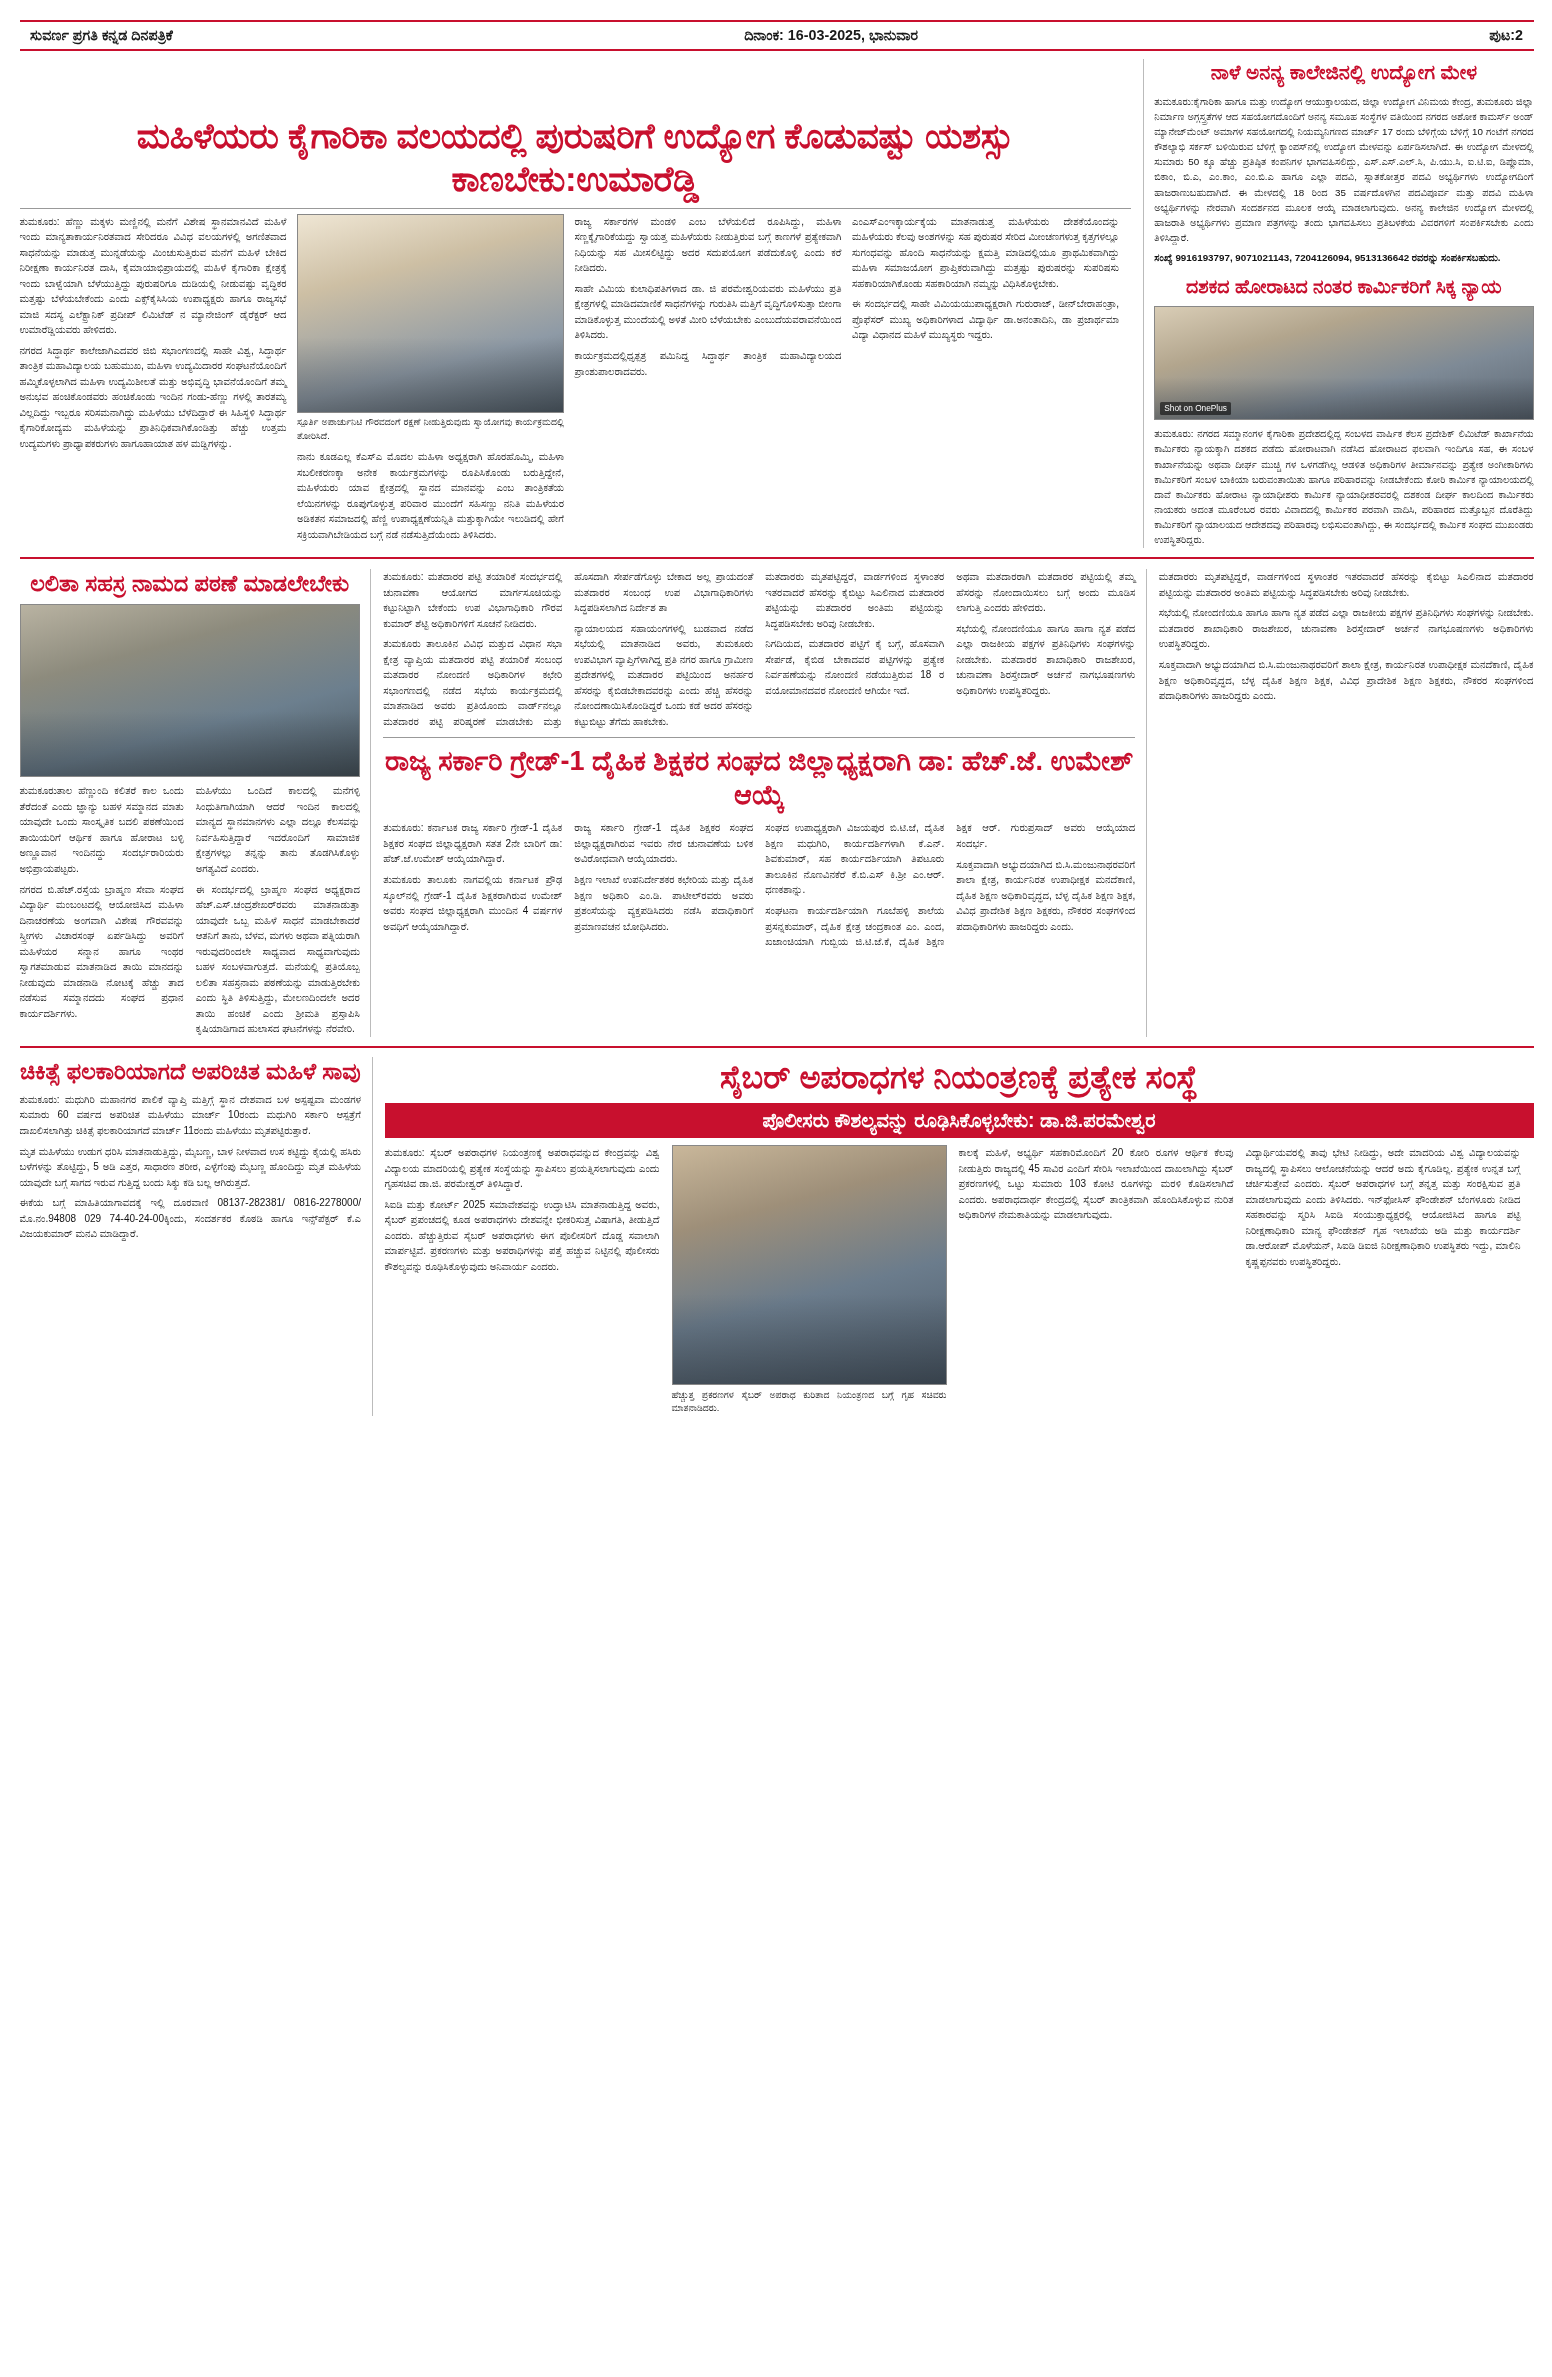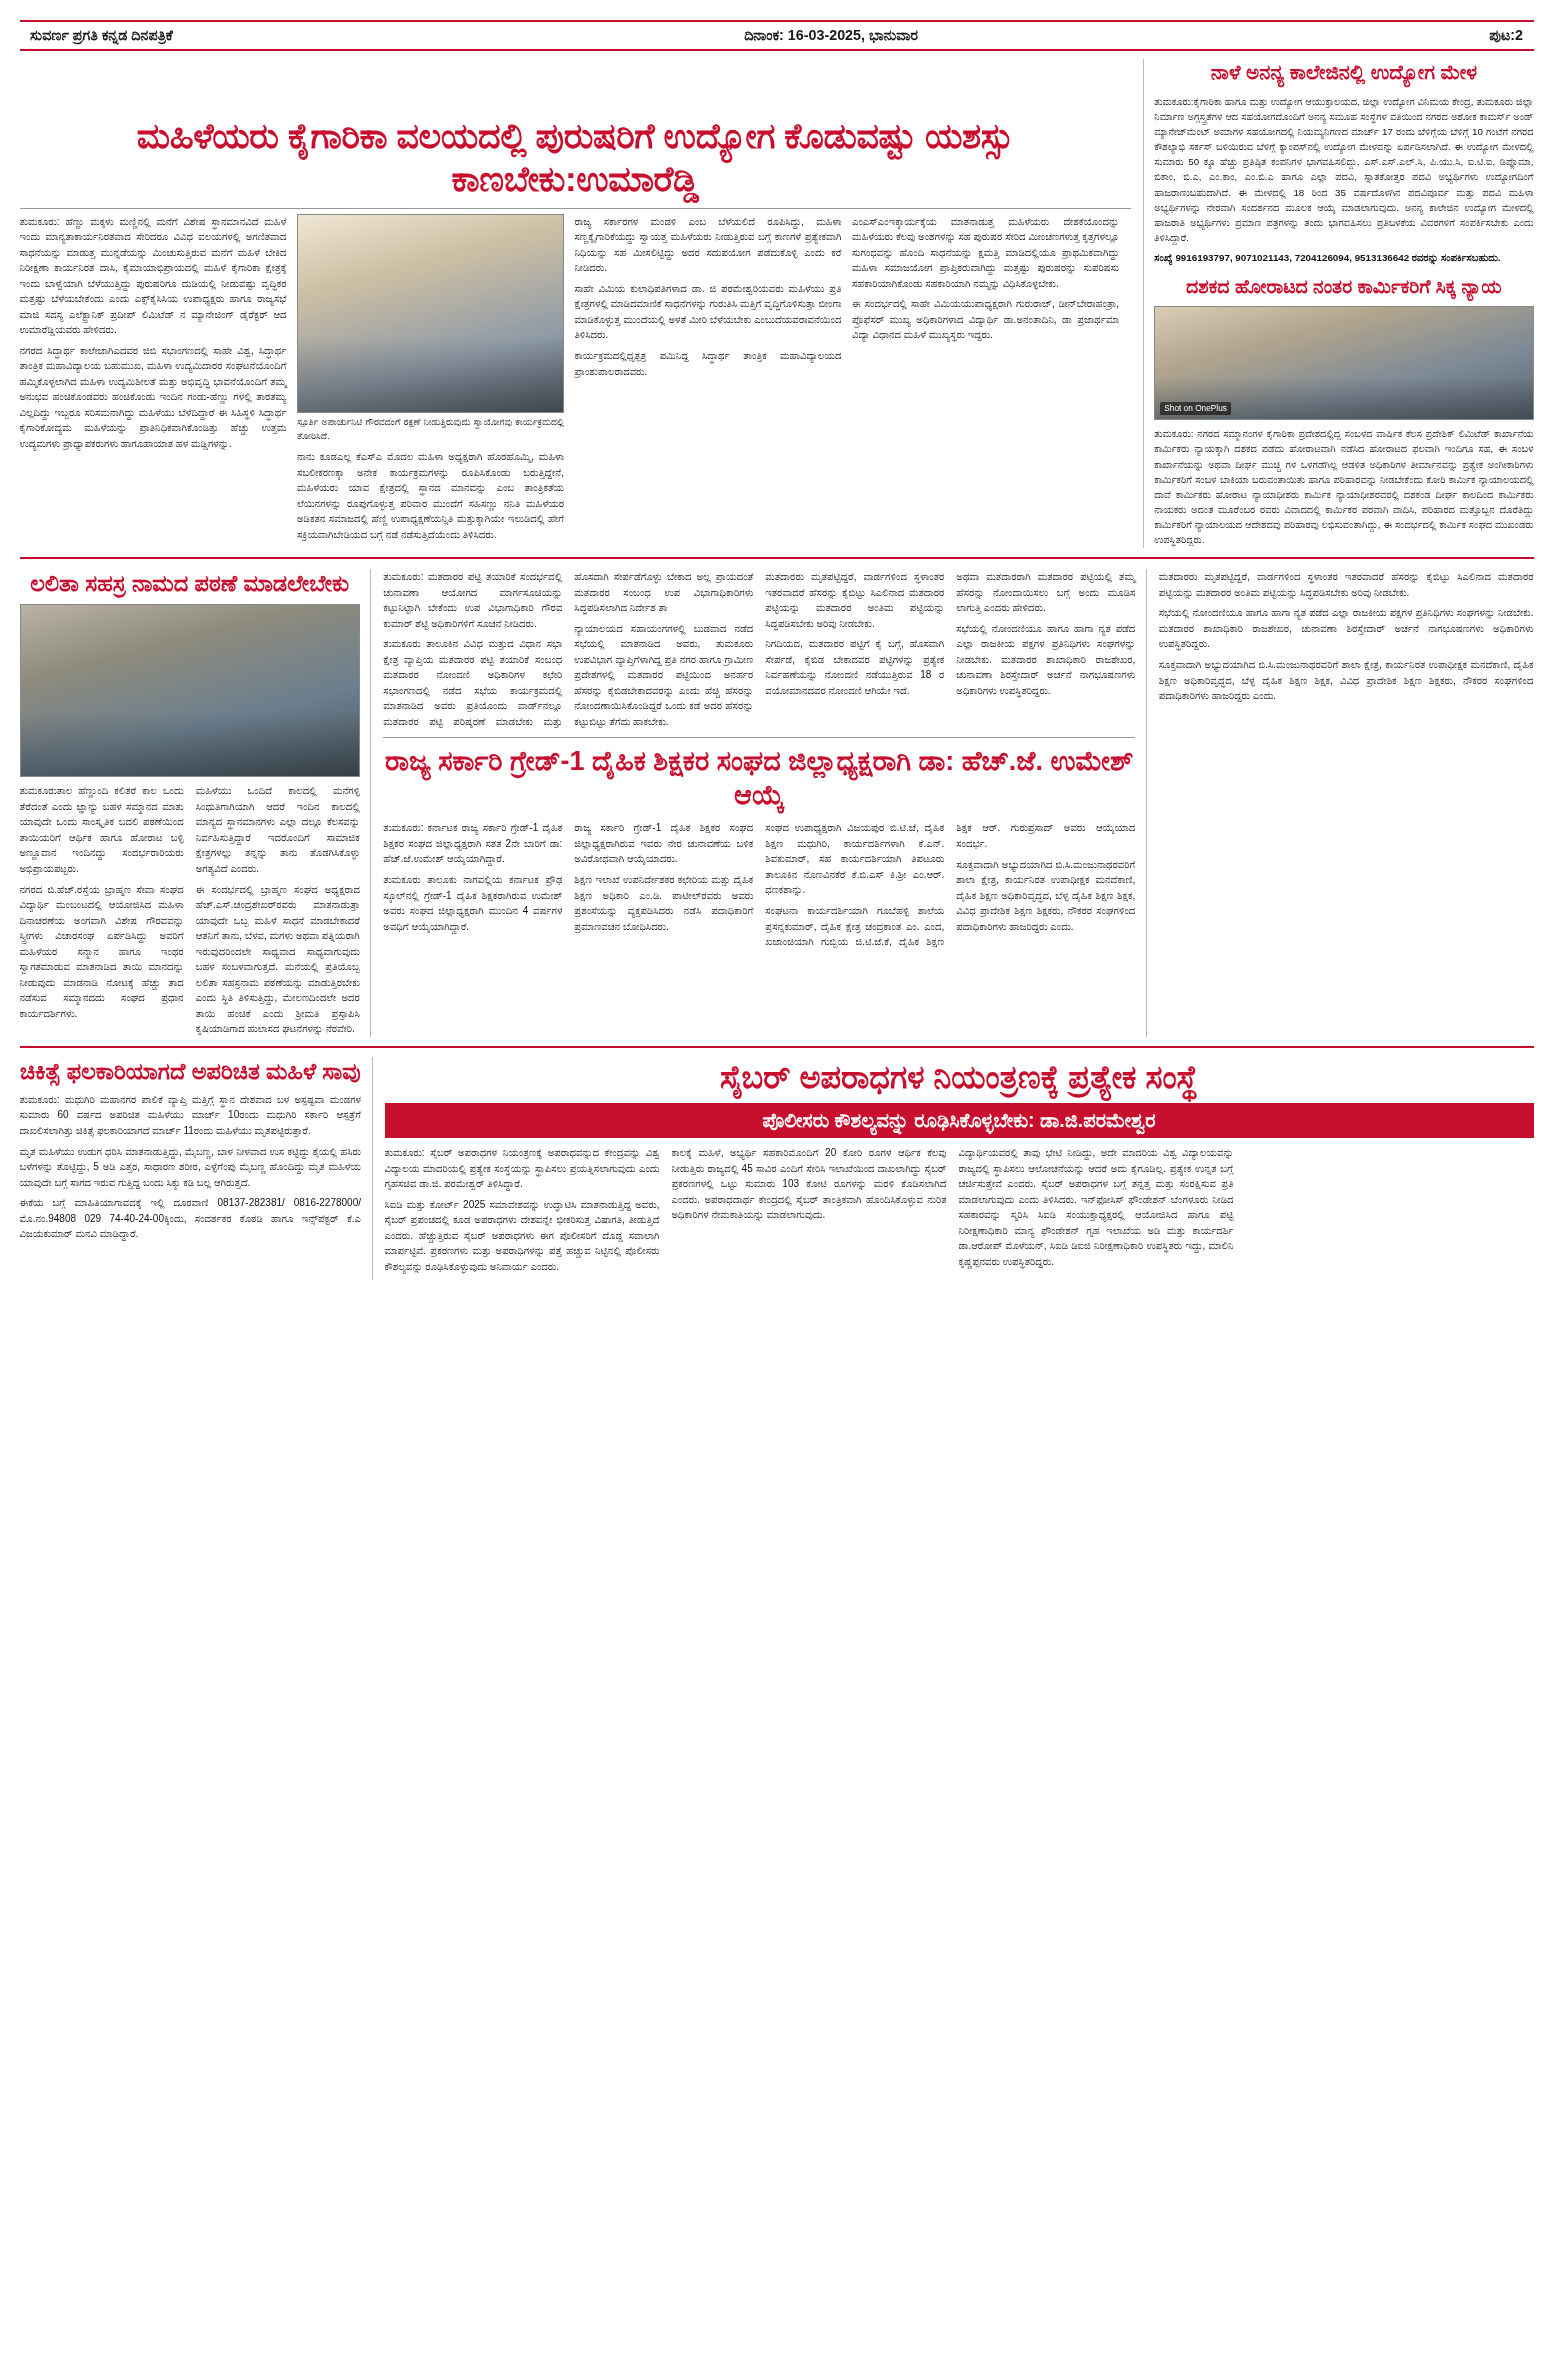--- a/index.html
+++ b/index.html
@@ -281,20 +281,24 @@
       <div class="redbar">ಪೊಲೀಸರು ಕೌಶಲ್ಯವನ್ನು ರೂಢಿಸಿಕೊಳ್ಳಬೇಕು: ಡಾ.ಜಿ.ಪರಮೇಶ್ವರ</div>
 
       <div style="display:flex; gap:12px;">
         <div style="width:275px;">
           <div class="col-text">
             <p>ತುಮಕೂರು: ಸೈಬರ್ ಅಪರಾಧಗಳ ನಿಯಂತ್ರಣಕ್ಕೆ ಅಪರಾಧವನ್ನುದ ಕೇಂದ್ರವನ್ನು ವಿಶ್ವ ವಿದ್ಯಾಲಯ ಮಾದರಿಯಲ್ಲಿ ಪ್ರತ್ಯೇಕ ಸಂಸ್ಥೆಯನ್ನು ಸ್ಥಾಪಿಸಲು ಪ್ರಯತ್ನಿಸಲಾಗುವುದು ಎಂದು ಗೃಹಸಚಿವ ಡಾ.ಜಿ. ಪರಮೇಶ್ವರ್ ತಿಳಿಸಿದ್ದಾರೆ.</p>
             <p>ಸಿಐಡಿ ಮತ್ತು ಕೋರ್ಟ್ 2025 ಸಮಾವೇಶವನ್ನು ಉದ್ಘಾಟಿಸಿ ಮಾತನಾಡುತ್ತಿದ್ದ ಅವರು, ಸೈಬರ್ ಪ್ರಪಂಚದಲ್ಲಿ ಕೂಡ ಅಪರಾಧಗಳು ದೇಶವನ್ನೇ ಭೀಕರಿಸುತ್ತ ವಿಷಾಗತಿ, ತೀಡುತ್ತಿದೆ ಎಂದರು. ಹೆಚ್ಚುತ್ತಿರುವ ಸೈಬರ್ ಅಪರಾಧಗಳು ಈಗ ಪೊಲೀಸರಿಗೆ ದೊಡ್ಡ ಸವಾಲಾಗಿ ಮಾರ್ಪಟ್ಟಿವೆ. ಪ್ರಕರಣಗಳು ಮತ್ತು ಅಪರಾಧಿಗಳನ್ನು ಪತ್ತೆ ಹಚ್ಚುವ ನಿಟ್ಟಿನಲ್ಲಿ ಪೊಲೀಸರು ಕೌಶಲ್ಯವನ್ನು ರೂಢಿಸಿಕೊಳ್ಳುವುದು ಅನಿವಾರ್ಯ ಎಂದರು.</p>
           </div>
         </div>
         <div style="width:275px;">
+          <div class="photo photo-4 ph ph-people"></div>
+          <div class="cap">ಹೆಚ್ಚುತ್ತ ಪ್ರಕರಣಗಳ ಸೈಬರ್ ಅಪರಾಧ ಕುರಿತಾದ ನಿಯಂತ್ರಣದ ಬಗ್ಗೆ ಗೃಹ ಸಚಿವರು ಮಾತನಾಡಿದರು.</div>
+        </div>
+        <div style="width:275px;">
           <div class="col-text">
             <p>ಕಾಲಕ್ಕೆ ಮಹಿಳೆ, ಅಭ್ಯರ್ಥಿ ಸಹಕಾರಿಮೊಂದಿಗೆ 20 ಕೋರಿ ರೂಗಳ ಆರ್ಥಿಕ ಕೆಲವು ನೀಡುತ್ತಿರು ರಾಜ್ಯದಲ್ಲಿ 45 ಸಾವಿರ ಎಂದಿಗೆ ಸೇರಿಸಿ ಇಲಾಖೆಯಿಂದ ದಾಖಲಾಗಿದ್ದು ಸೈಬರ್ ಪ್ರಕರಣಗಳಲ್ಲಿ ಒಟ್ಟು ಸುಮಾರು 103 ಕೋಟಿ ರೂಗಳನ್ನು ಮರಳಿ ಕೊಡಿಸಲಾಗಿದೆ ಎಂದರು. ಅಪರಾಧದಾರ್ಥ ಕೇಂದ್ರದಲ್ಲಿ ಸೈಬರ್ ತಾಂತ್ರಿಕವಾಗಿ ಹೊಂದಿಸಿಕೊಳ್ಳುವ ನುರಿತ ಅಧಿಕಾರಿಗಳ ನೇಮಕಾತಿಯನ್ನು ಮಾಡಲಾಗುವುದು.</p>
           </div>
         </div>
         <div style="width:275px;">
           <div class="col-text">
             <p>ವಿದ್ಯಾರ್ಥಿಯವರಲ್ಲಿ ತಾವು ಭೇಟಿ ನೀಡಿದ್ದು, ಅದೇ ಮಾದರಿಯ ವಿಶ್ವ ವಿದ್ಯಾಲಯವನ್ನು ರಾಜ್ಯದಲ್ಲಿ ಸ್ಥಾಪಿಸಲು ಆಲೋಚನೆಯನ್ನು ಆದರೆ ಅದು ಕೈಗೂಡಿಲ್ಲ. ಪ್ರತ್ಯೇಕ ಉನ್ನತ ಬಗ್ಗೆ ಚರ್ಚಿಸುತ್ತೇವೆ ಎಂದರು. ಸೈಬರ್ ಅಪರಾಧಗಳ ಬಗ್ಗೆ ತನ್ನತ್ತ ಮತ್ತು ಸಂರಕ್ಷಿಸುವ ಪ್ರತಿ ಮಾಡಲಾಗುವುದು ಎಂದು ತಿಳಿಸಿದರು. ಇನ್‌ಫೋಸಿಸ್ ಫೌಂಡೇಶನ್ ಬೆಂಗಳೂರು ನೀಡಿದ ಸಹಕಾರವನ್ನು ಸ್ಮರಿಸಿ ಸಿಐಡಿ ಸಂಯುಕ್ತಾಧ್ಯಕ್ಷರಲ್ಲಿ ಆಯೋಜಿಸಿದ ಹಾಗೂ ಪಟ್ಟಿ ನಿರೀಕ್ಷಣಾಧಿಕಾರಿ ಮಾನ್ಯ ಫೌಂಡೇಶನ್ ಗೃಹ ಇಲಾಖೆಯ ಅಡಿ ಮತ್ತು ಕಾರ್ಯದರ್ಶಿ ಡಾ.ಆರೋಪ್ ಮೊಳೆಯನ್, ಸಿಐಡಿ ಡಿಐಜಿ ನಿರೀಕ್ಷಣಾಧಿಕಾರಿ ಉಪಸ್ಥಿತರು ಇದ್ದು, ಮಾಲಿನಿ ಕೃಷ್ಣಪ್ಪನವರು ಉಪಸ್ಥಿತರಿದ್ದರು.</p>
           </div>
         </div>
       </div>

